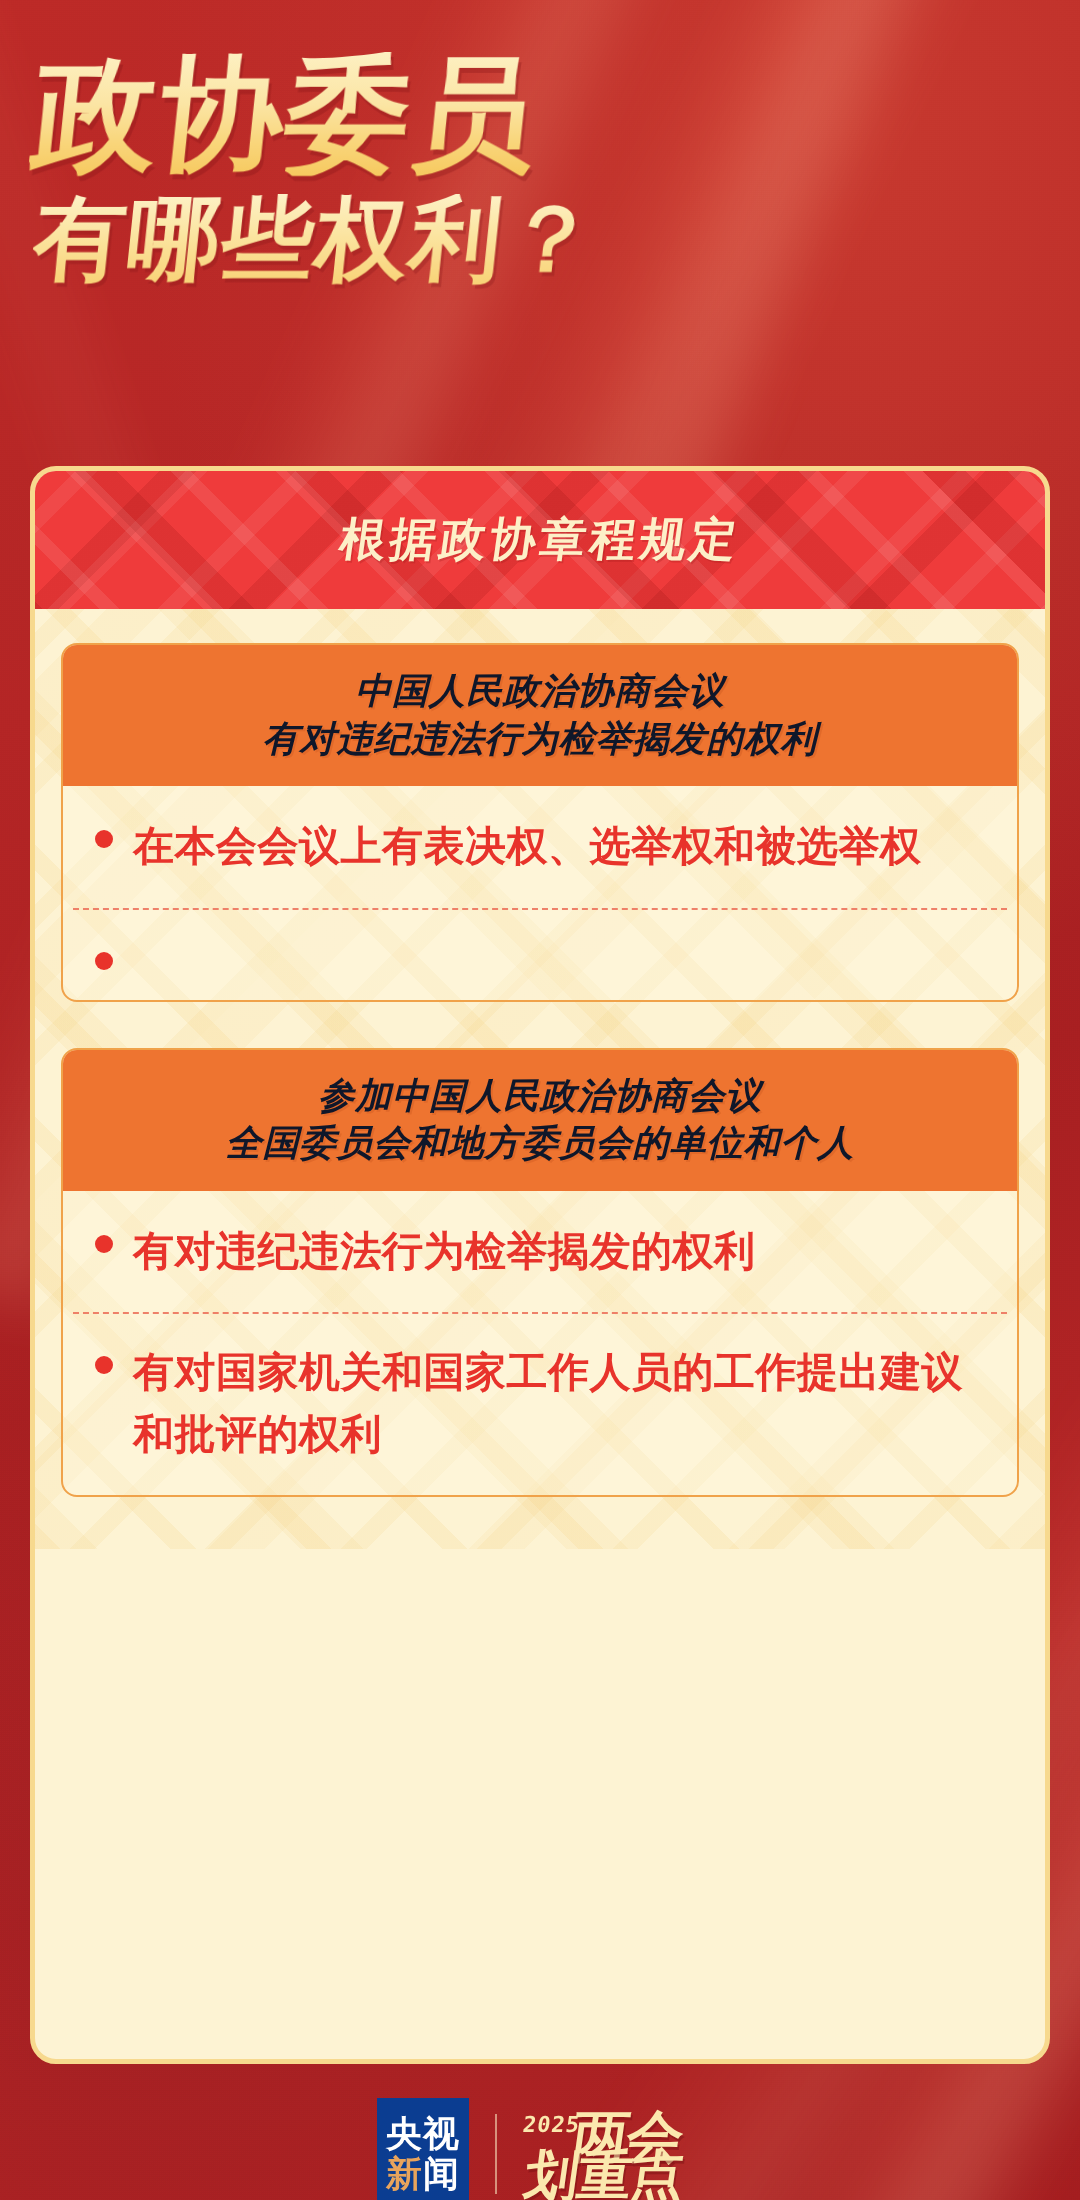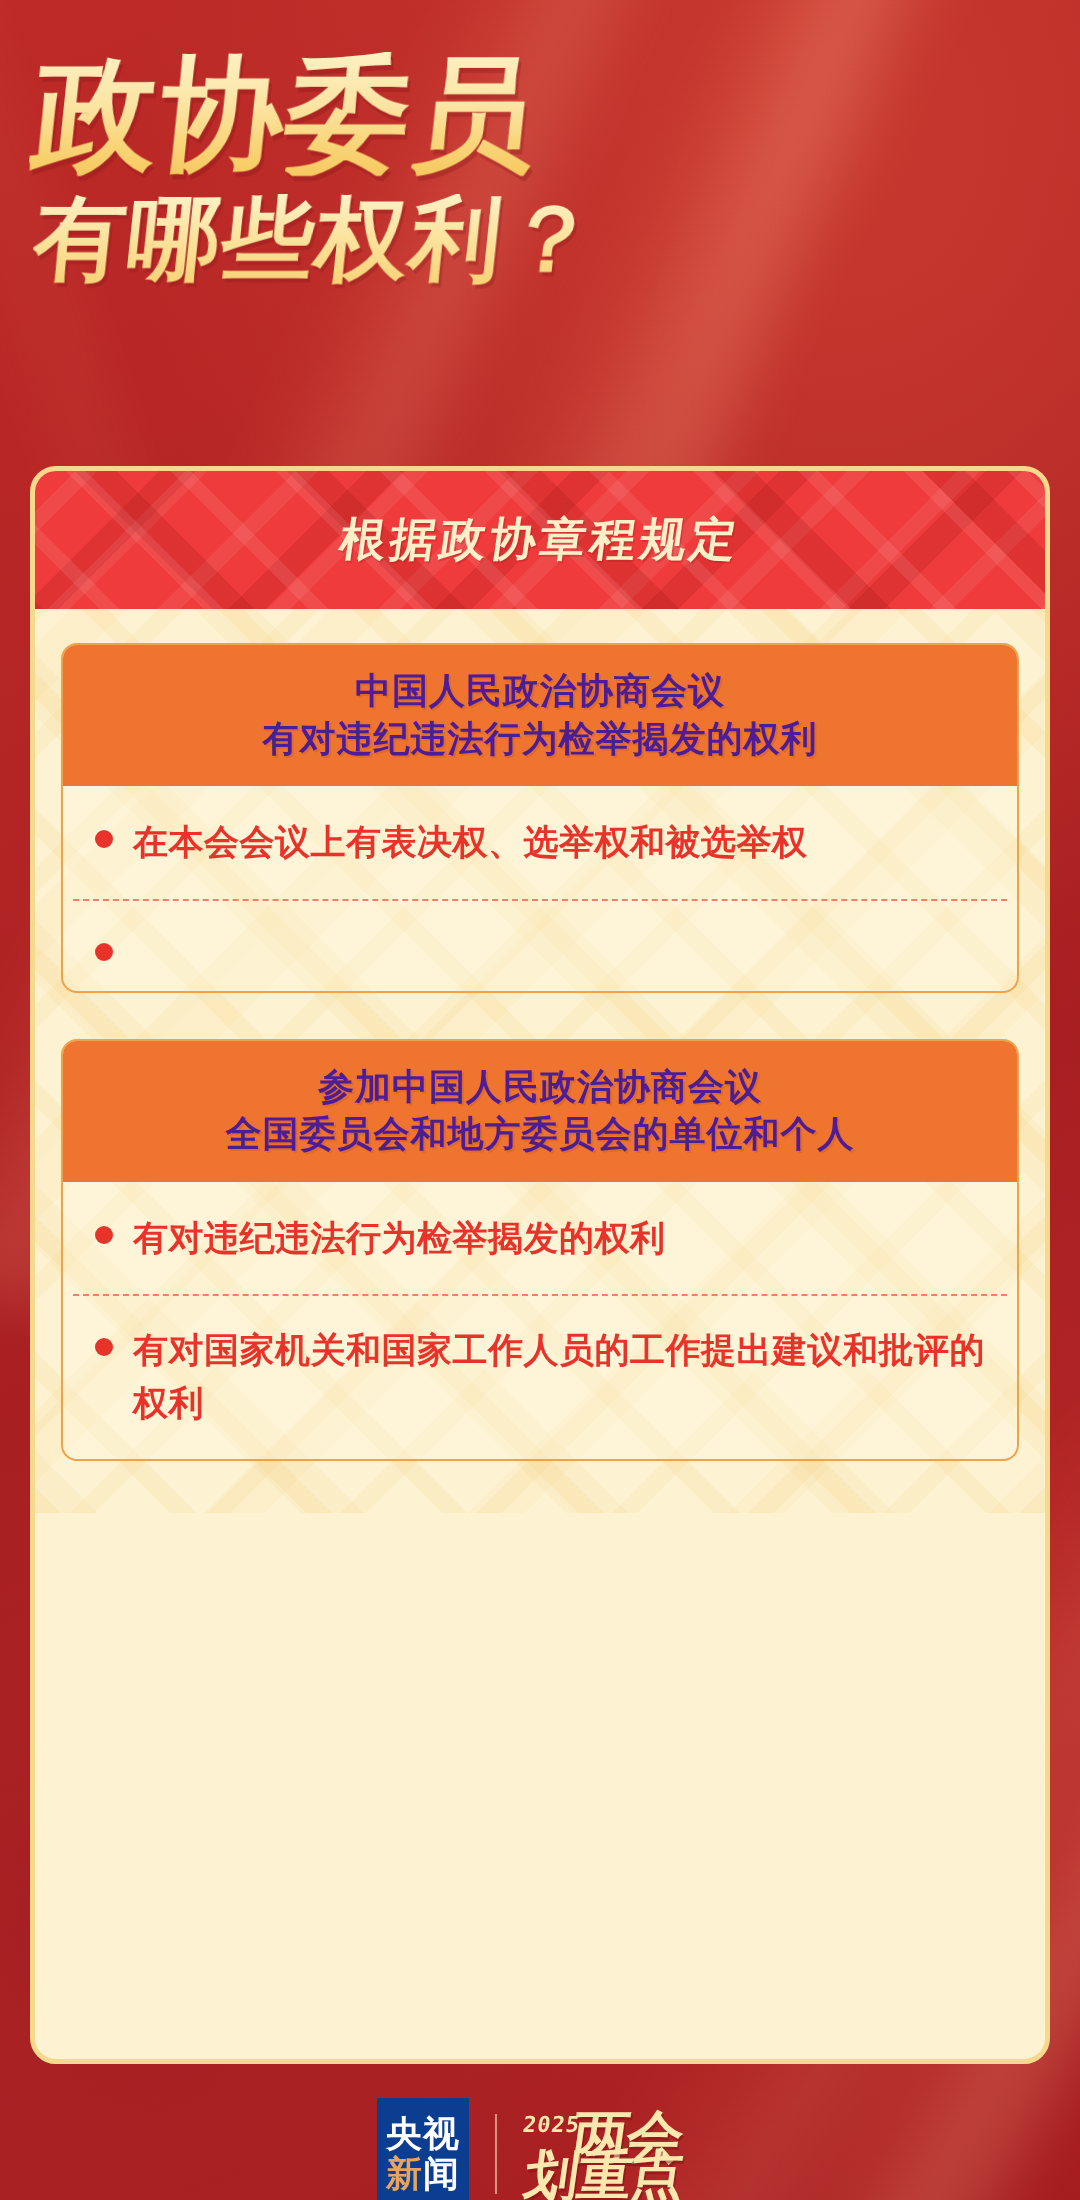--- a/index.html
+++ b/index.html
@@ -114,41 +114,42 @@
     overflow:hidden;
     margin-bottom:46px;
   }
   .card:last-child{margin-bottom:12px;}
   .card-head{
     background:#ee7430;
     padding:22px 24px 24px;
     text-align:center;
   }
   .card-head .ch-line{
-    font-size:36px;font-weight:700;color:#4c1d95;
+    font-size:36px;font-weight:700;color:#0f172a;
     line-height:1.32;letter-spacing:1px;
     font-family:"DejaVu Sans","Liberation Sans",sans-serif;
     text-shadow:2px 2px 0 rgba(180,70,20,.22);
+    font-style:italic;
   }
   .card-items{padding:0;}
   .item{
     display:flex;align-items:flex-start;
     padding:30px 26px 30px 18px;
     position:relative;
   }
   .item + .item::before{
     content:"";position:absolute;left:10px;right:10px;top:0;
     border-top:2px dashed #ec6d57;opacity:.85;
   }
   .bullet{
     flex:0 0 auto;width:18px;height:18px;border-radius:50%;
     background:#e8332b;margin:14px 20px 0 14px;
   }
   .item-text{
-    font-size:35px;line-height:1.5;color:#e8332b;font-weight:700;
+    font-size:41px;line-height:1.5;color:#e8332b;font-weight:700;
     letter-spacing:.5px;
     font-family:"DejaVu Sans","Liberation Sans",sans-serif;
   }
   .item.tall .bullet{margin-top:52px;}
 
   
   #footer{
     position:absolute;left:0;right:0;top:2098px;
     display:flex;align-items:center;justify-content:center;gap:26px;
   }

